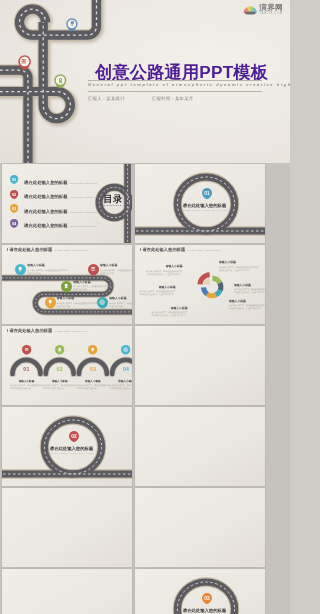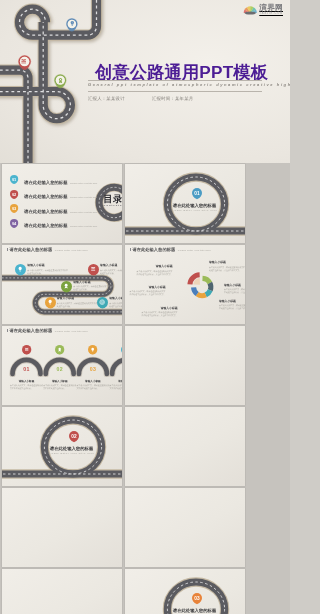--- a/index.html
+++ b/index.html
@@ -14,28 +14,28 @@
 .ctitle{position:absolute;left:95px;top:64px;font-size:17.2px;line-height:17.2px;font-weight:bold;
   color:#4c1d95;letter-spacing:.2px;white-space:nowrap;}
 .csub{position:absolute;left:88px;top:82px;font-size:4.1px;color:#8e8a84;
   letter-spacing:1.55px;white-space:nowrap;font-style:italic;font-weight:bold;}
 .crule{position:absolute;left:88px;top:79.5px;width:174px;height:1px;background:#b9b4ac;}
 .crule2{position:absolute;left:88px;top:90.5px;width:174px;height:1px;background:#b9b4ac;}
 .cmeta{position:absolute;top:96px;font-size:4.4px;color:#7d7974;letter-spacing:.2px;white-space:nowrap;}
 .croad{position:absolute;left:0;top:0;}
 .pin{position:absolute;}
 .pin svg{display:block;overflow:visible;}
-.clogo{position:absolute;right:7px;top:4px;display:flex;align-items:center;gap:2px;text-decoration:underline;}
+.clogo{position:absolute;right:7px;top:4px;display:flex;align-items:center;gap:2px;}
 .clogotext{line-height:1;}
 .clogocn{font-size:7.6px;font-weight:bold;color:#76767a;letter-spacing:.3px;}
 .clogoen{font-size:2.6px;color:#9b9b9e;letter-spacing:.8px;margin-top:1.6px;}
 
 #grid{position:absolute;left:0;top:163.5px;width:290px;}
 .srow{display:flex;gap:3px;margin-bottom:1.5px;padding:0 2px;}
-.sl{position:relative;width:120px;height:79.5px;background:#edeae4;overflow:hidden;
+.sl{position:relative;width:130px;height:79.5px;background:#edeae4;overflow:hidden;
    box-shadow:0 0 0 .5px rgba(150,147,140,.35);}
 .sl-bg{position:absolute;inset:0;background:linear-gradient(150deg,#f1eee8 0%,#ebe8e1 55%,#e3dfd8 100%);}
 .hd{position:absolute;left:4.6px;top:2.6px;display:flex;align-items:baseline;white-space:nowrap;}
 .hd-bar{width:.9px;height:3.6px;background:#8a8a8e;margin-right:1.9px;align-self:center;}
 .hd-cn{font-size:4.2px;font-weight:bold;color:#4a4a4c;letter-spacing:.1px;}
 .hd-en{font-size:2.5px;color:#a9a6a0;margin-left:2.6px;letter-spacing:.12px;}
 .rdbase{fill:none;stroke:#c3b7a1;stroke-width:11.2;}
 .rdtop{fill:none;stroke:#5b5b60;stroke-width:9.2;}
 .rddash{fill:none;stroke:#dededf;stroke-width:1.25;stroke-dasharray:2.9 2.9;}
 </style>

